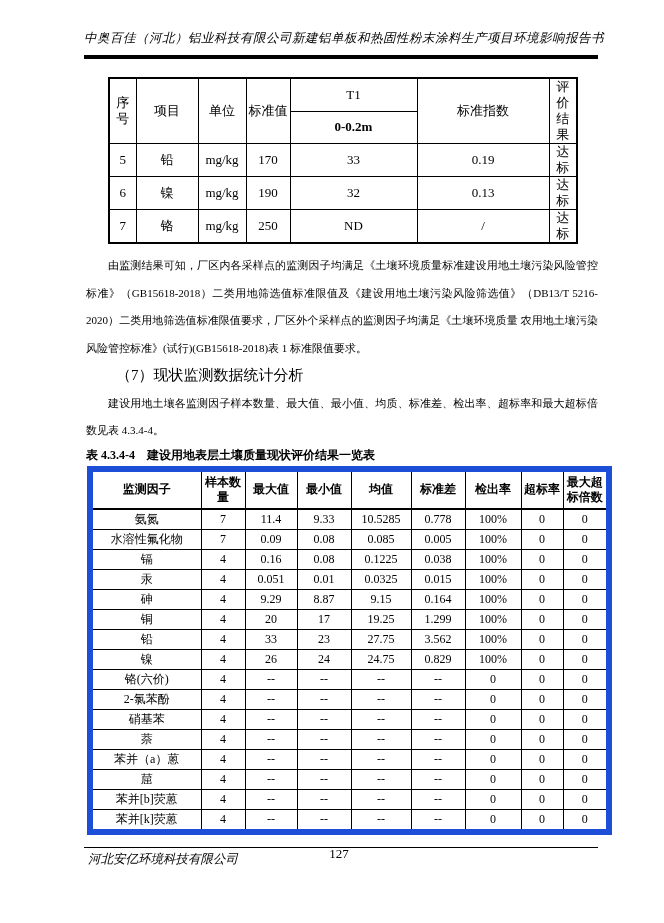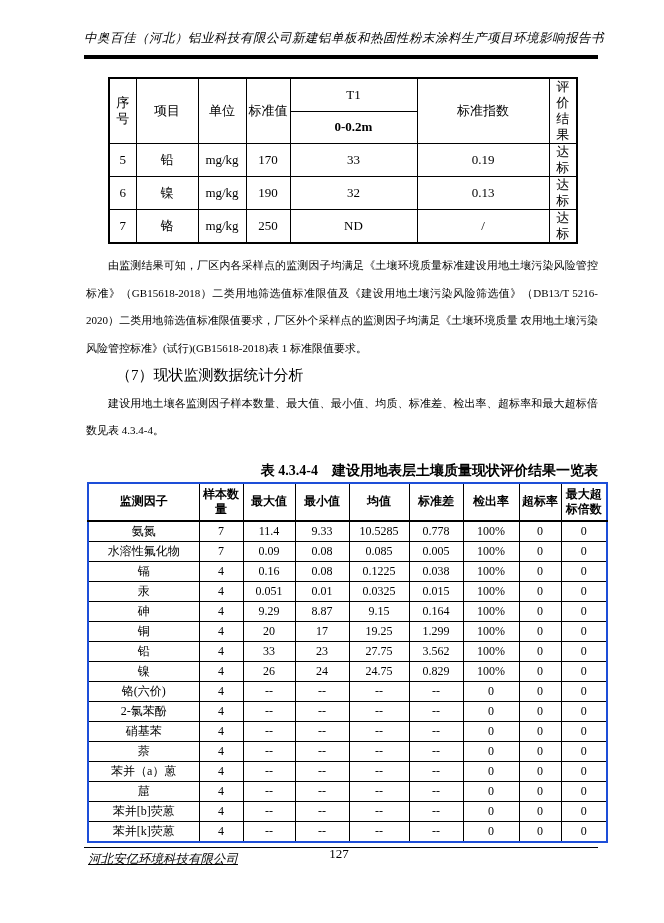--- a/index.html
+++ b/index.html
@@ -22,31 +22,31 @@
   .t1 td,.t1 th{border:1px solid #000;padding:0 1px;font-weight:normal;line-height:16px;
       overflow:hidden;}
   .t1{border:2px solid #000;}
   .t1 .hrow th{height:17px;}
   .t1 .drow td{height:20px;}
   .t1 .sub-bold{font-weight:bold;}
   
   .para{font-size:11px;line-height:27.5px;text-align:justify;text-indent:2em;
         margin:8px 0 0 0;}
   .subhead{font-size:15px;line-height:27.5px;text-indent:2em;margin:0;}
-  .tbl-caption{font-size:14px;font-weight:bold;text-align:right;margin:18px 0 3px 0;
+  .tbl-caption{font-size:12px;font-weight:bold;text-align:left;margin:2px 0 3px 0;
         line-height:16px;}
   
   .t2{border-collapse:collapse;table-layout:fixed;width:511px;margin-left:1px;
-      font-size:12px;text-align:center;border:2px solid #1d4ed8;}
+      font-size:12px;text-align:center;border:6px solid #1d4ed8;}
   .t2 td,.t2 th{border:1px solid #000;padding:0 1px;overflow:hidden;}
   .t2 thead th{font-weight:bold;height:36px;line-height:15px;border-bottom:2px solid #000;}
   .t2 tbody td{height:19px;line-height:14px;}
   
   .footer-rule{position:absolute;top:847px;left:84px;width:514px;border-top:1.5px solid #000;}
-  .footer-company{position:absolute;top:851px;left:88px;font-size:12.5px;font-style:italic;text-decoration:underline;}
+  .footer-company{position:absolute;top:851px;left:88px;font-size:12.5px;font-style:italic;}
   .footer-page{position:absolute;top:846px;left:84px;width:510px;text-align:center;font-size:13px;}
 </style>
 </head>
 <body>
 
 <div class="page">
 
   <div class="doc-header">中奥百佳（河北）铝业科技有限公司新建铝单板和热固性粉末涂料生产项目环境影响报告书</div>
   <div class="header-rule"></div>
 

